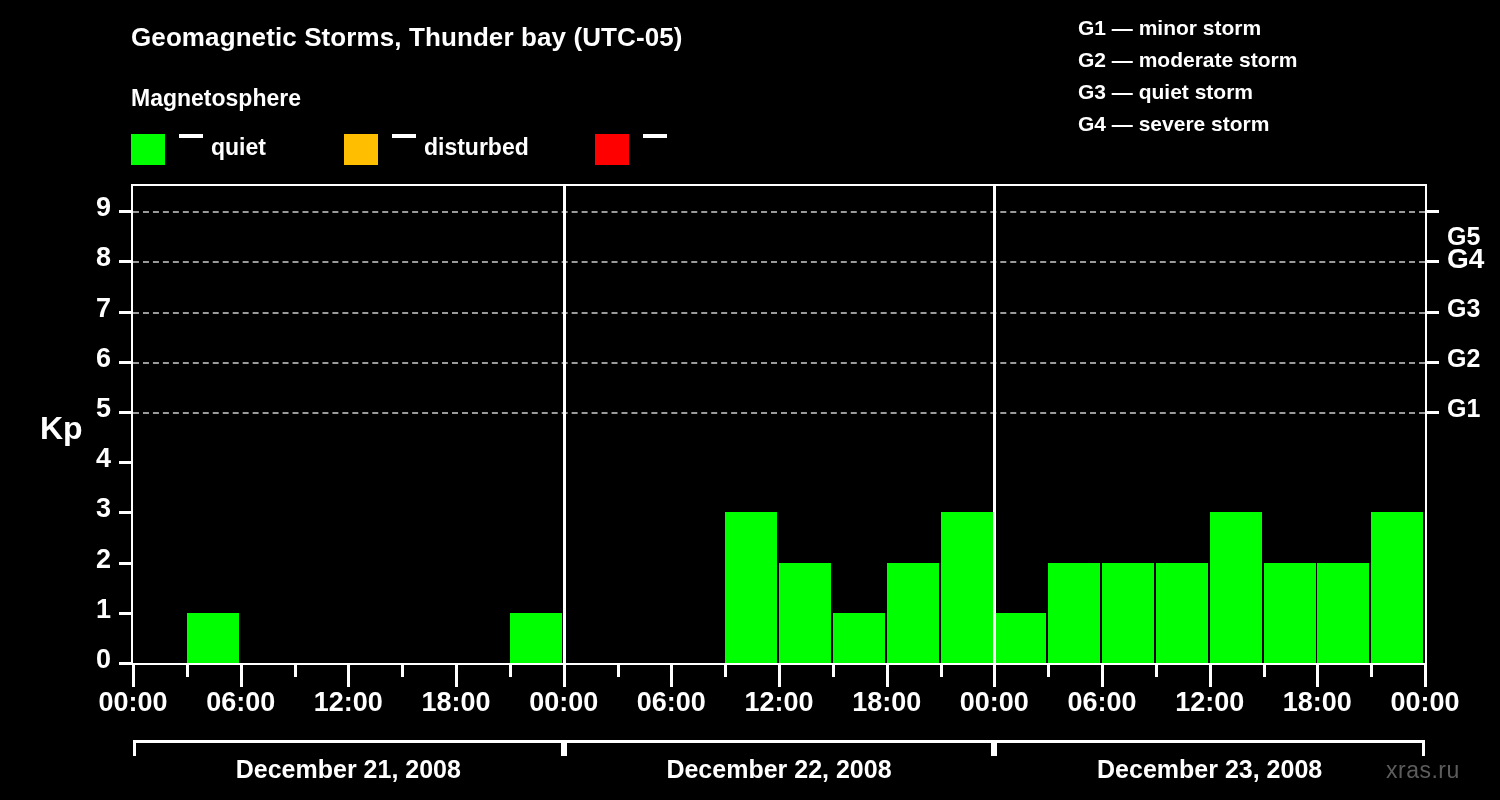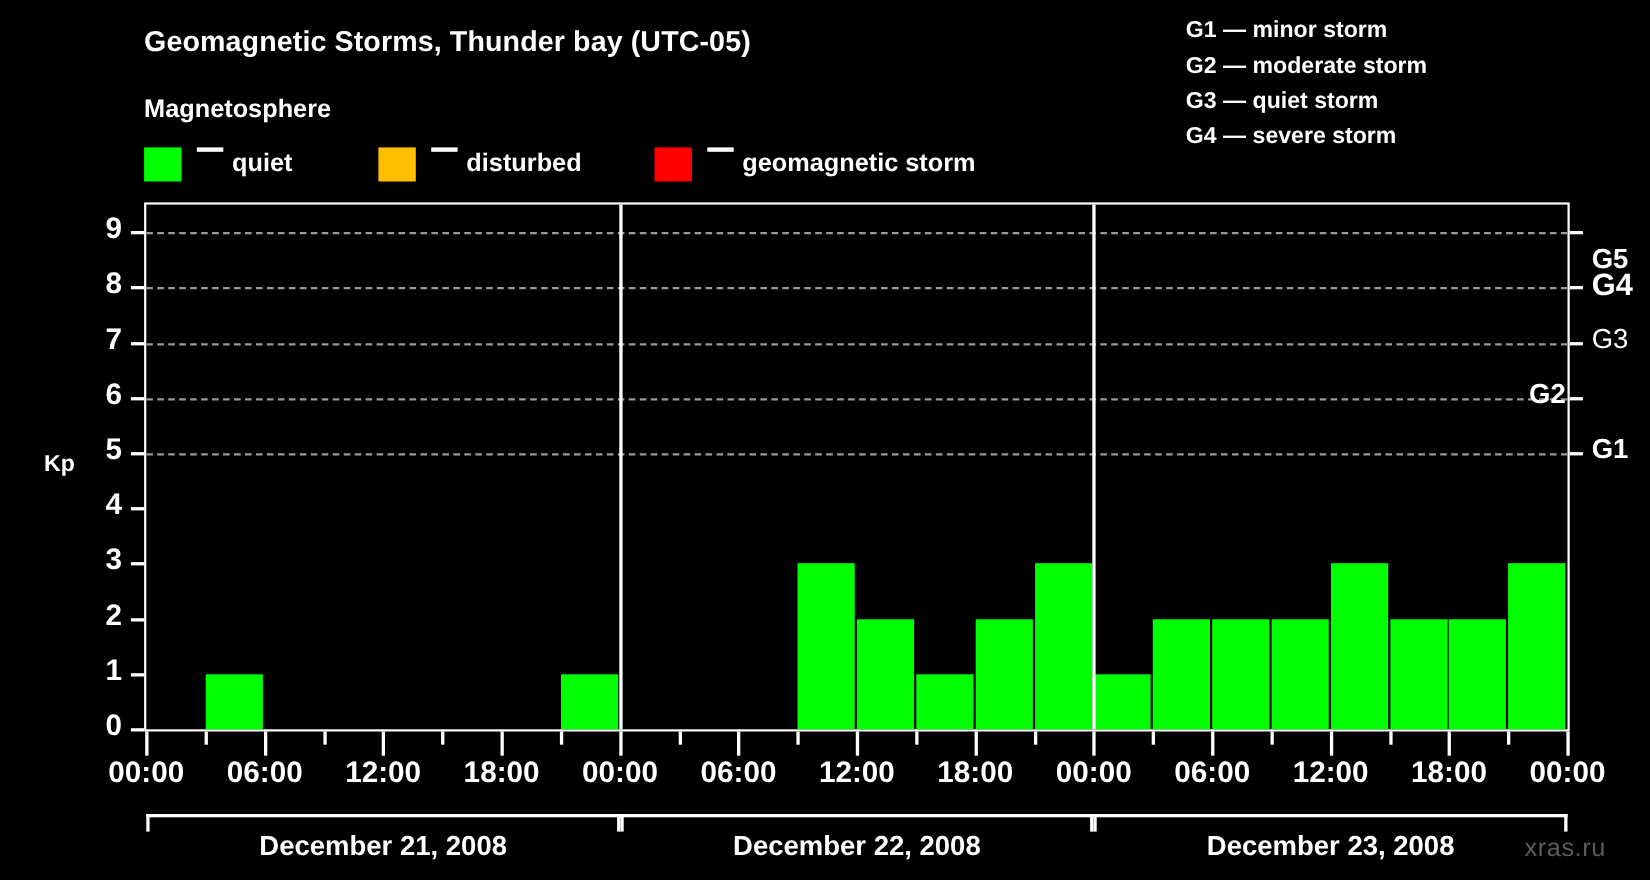--- a/index.html
+++ b/index.html
@@ -22,21 +22,21 @@
   .gs-row{font-size:21px;font-weight:bold;line-height:32px;white-space:nowrap;}
 
   
   #plot{left:131px;top:184px;width:1296px;height:481px;border:2px solid #fff;box-sizing:border-box;background:#000;}
   #plotinner{position:absolute;left:0;top:0;width:1292px;height:477px;}
 
   .gridline{position:absolute;left:0;right:0;height:0;border-top:2px dashed #9a9a9a;}
   .daydiv{position:absolute;top:0;bottom:0;width:3px;background:#fff;}
 
   .bar{position:absolute;bottom:0;background:#00ff00;}
-  #kplabel{left:40px;top:410px;font-size:21px;font-weight:bold;}
+  #kplabel{left:40px;top:410px;font-size:32px;font-weight:bold;}
 
   #watermark{left:1386px;top:757px;font-size:23px;color:#5c5c5c;font-weight:normal;letter-spacing:0.5px;}
 </style>
 </head>
 <body>
 
 <div id="root">
 
   <div class="abs" id="title">Geomagnetic Storms, Thunder bay (UTC-05)</div>
   <div class="abs" id="subtitle">Magnetosphere</div>
@@ -50,21 +50,20 @@
       <span style="width: 78px;"></span>
       <span class="lg-item">
         <span class="lg-sw" style="background: rgb(255, 191, 0);"></span>
         <span class="lg-dash"></span>
         <span class="lg-txt">disturbed</span>
       </span>
       <span style="width: 66px;"></span>
       <span class="lg-item">
         <span class="lg-sw" style="background: rgb(255, 0, 0);"></span>
         <span class="lg-dash"></span>
-        <span class="lg-txt">geomagnetic storm</span>
       </span>
     </div>
 
   <div class="abs" id="gscale">
       <div class="gs-row">G1 — minor storm</div>
       <div class="gs-row">G2 — moderate storm</div>
       <div class="gs-row">G3 — quiet storm</div>
       <div class="gs-row">G4 — severe storm</div>
     </div>
 
@@ -116,23 +115,23 @@
       <div class="abs" style="left: 69px; top: 292.526px; width: 42px; text-align: right; font-size: 27px; font-weight: bold;">7</div>
       <div class="abs" style="left: 119px; top: 260.316px; width: 12px; height: 3px; background: rgb(255, 255, 255);"></div>
       <div class="abs" style="left: 69px; top: 242.316px; width: 42px; text-align: right; font-size: 27px; font-weight: bold;">8</div>
       <div class="abs" style="left: 119px; top: 210.105px; width: 12px; height: 3px; background: rgb(255, 255, 255);"></div>
       <div class="abs" style="left: 69px; top: 192.105px; width: 42px; text-align: right; font-size: 27px; font-weight: bold;">9</div>
     </div>
   <div id="gaxis-layer">
       <div class="abs" style="left: 1427px; top: 410.947px; width: 12px; height: 3px; background: rgb(255, 255, 255);"></div>
       <div class="abs" style="left: 1447px; top: 393.947px; font-size: 25px; font-weight: bold;">G1</div>
       <div class="abs" style="left: 1427px; top: 360.737px; width: 12px; height: 3px; background: rgb(255, 255, 255);"></div>
-      <div class="abs" style="left: 1390px; top: 343.737px; font-size: 25px; font-weight: bold;">G2</div>
+      <div class="abs" style="left: 1447px; top: 343.737px; font-size: 25px; font-weight: bold;">G2</div>
       <div class="abs" style="left: 1427px; top: 310.526px; width: 12px; height: 3px; background: rgb(255, 255, 255);"></div>
-      <div class="abs" style="left: 1447px; top: 293.526px; font-size: 25px; font-weight: normal;">G3</div>
+      <div class="abs" style="left: 1447px; top: 293.526px; font-size: 25px; font-weight: bold;">G3</div>
       <div class="abs" style="left: 1427px; top: 260.316px; width: 12px; height: 3px; background: rgb(255, 255, 255);"></div>
       <div class="abs" style="left: 1447px; top: 243.316px; font-size: 28px; font-weight: bold;">G4</div>
       <div class="abs" style="left: 1427px; top: 210.105px; width: 12px; height: 3px; background: rgb(255, 255, 255);"></div>
       <div class="abs" style="left: 1447px; top: 193.105px; font-size: 25px; font-weight: bold; margin-top: 29px;">G5</div>
     </div>
   <div id="xaxis-layer">
       <div class="abs" style="left: 132px; top: 665px; width: 3px; height: 22px; background: rgb(255, 255, 255);"></div>
       <div class="abs" style="left: 185.833px; top: 665px; width: 3px; height: 12px; background: rgb(255, 255, 255);"></div>
       <div class="abs" style="left: 239.667px; top: 665px; width: 3px; height: 22px; background: rgb(255, 255, 255);"></div>
       <div class="abs" style="left: 293.5px; top: 665px; width: 3px; height: 12px; background: rgb(255, 255, 255);"></div>

